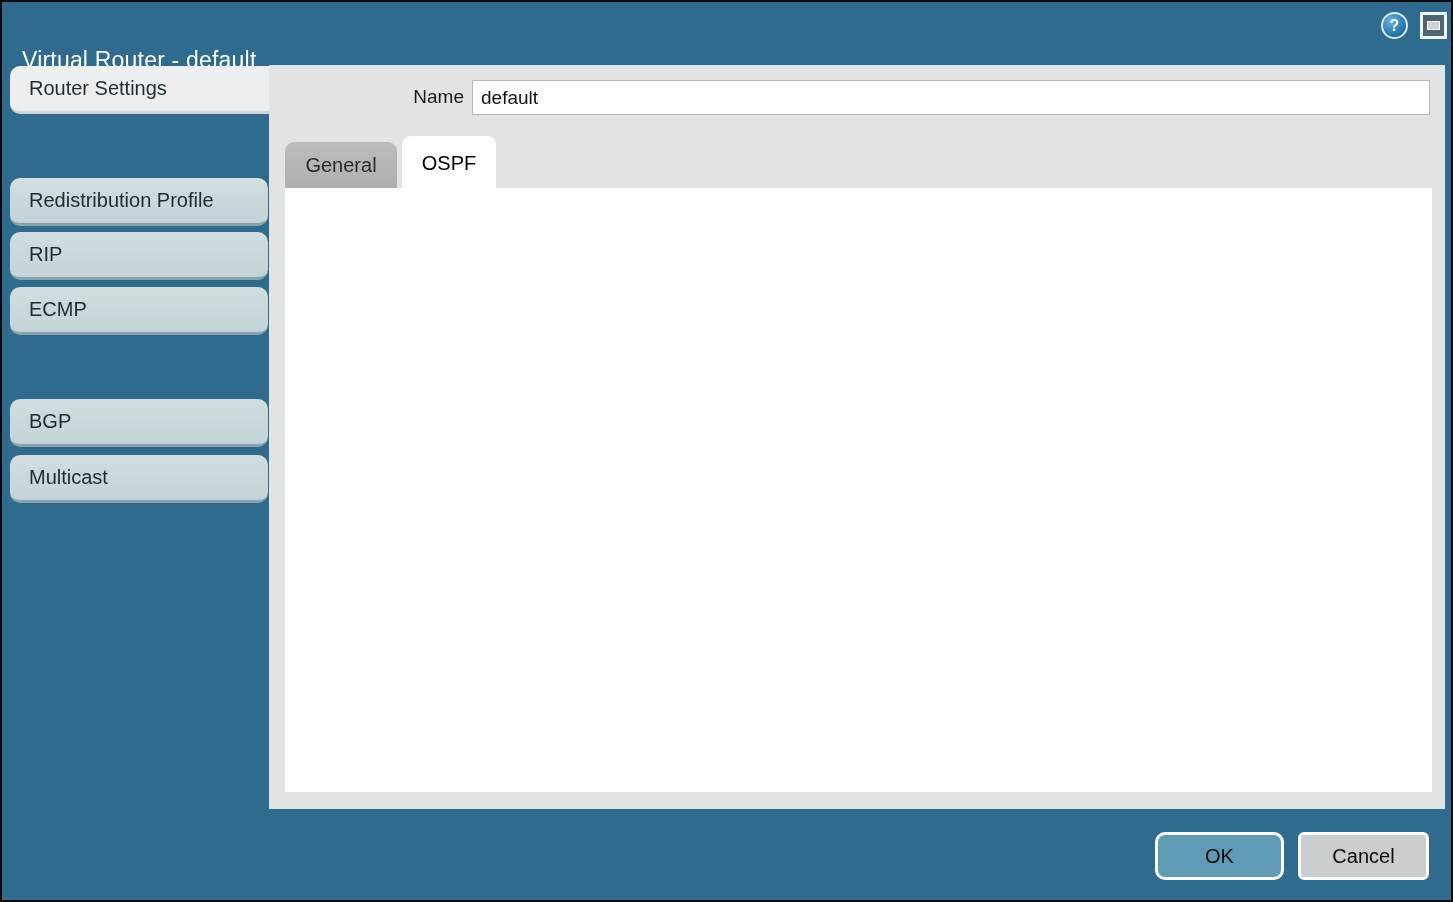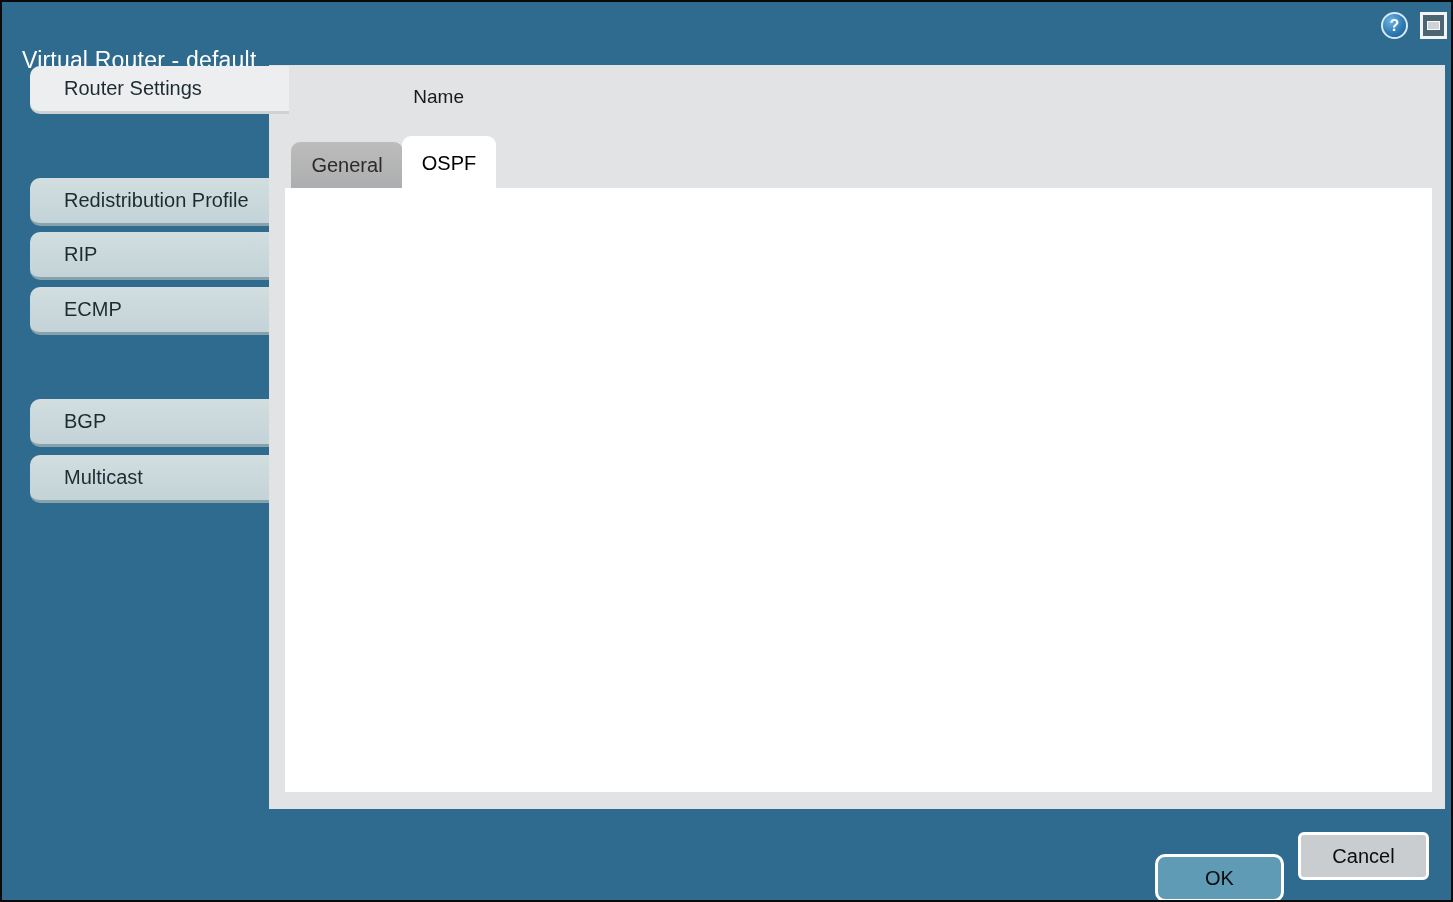--- a/index.html
+++ b/index.html
@@ -26,24 +26,24 @@
   }
   .restore-icon{
     position:absolute; left:1418px; top:10px; width:27px; height:27px;
     background:#4c6573; border:3px solid #f4f4f4;
     display:flex; align-items:center; justify-content:center; cursor:pointer;
   }
   .restore-icon .inner-rect{ width:13px; height:9px; background:#cdd3d6; border:1px solid #fafafa; }
 
   
   .side-item{
-    position:absolute; left:28px; width:258px; height:48px;
+    position:absolute; left:8px; width:258px; height:48px;
     background:linear-gradient(#d2dee0, #c3d3d7);
     border-radius:10px; border-bottom:3px solid #87a2ab;
-    display:flex; align-items:center; padding-left:34px;
+    display:flex; align-items:center; padding-left:19px;
     font-size:20px; color:#1d2c32; cursor:pointer;
   }
   .side-item.active{
     background:#eceeef; border-bottom:3px solid #cfd2d4;
     border-top-right-radius:0; border-bottom-right-radius:0;
     width:259px; z-index:3;
   }
 
   
   .main-panel{
@@ -59,21 +59,21 @@
   }
 
   
   .tab{
     position:absolute; cursor:pointer;
     display:flex; align-items:center; justify-content:center;
     border-top-left-radius:9px; border-top-right-radius:9px;
     font-size:20px;
   }
   .tab-general{
-    left:289px; top:140px; width:112px; height:46px;
+    left:283px; top:140px; width:112px; height:46px;
     background:linear-gradient(#bcbcbc,#adaeaf); color:#2b2b2b;
   }
   .tab-ecmp{
     left:400px; top:134px; width:94px; height:54px;
     background:#ffffff; color:#000; z-index:2;
   }
 
   
   .tab-content{
     position:absolute; left:283px; top:186px; width:1147px; height:604px;
@@ -166,21 +166,21 @@
   .add-label{ color:#ffffff; font-size:19px; }
   .del-label{ color:#b6bec3; font-size:19px; }
   .tool-btn.disabled{ cursor:default; }
 
   
   .btn{
     position:absolute; top:830px; height:48px; border:3px solid #ffffff; border-radius:10px;
     display:flex; align-items:center; justify-content:center;
     font-size:20px; color:#0d0d0d; cursor:pointer;
   }
-  .btn-ok{ left:1153px; width:129px; background:#609bb5;margin-top:22px; }
+  .btn-ok{ left:1153px; width:129px; background:#609bb5; }
   .btn-cancel{ left:1296px; width:131px; background:#c9cdd0;border-radius:6px; }
 </style>
 </head>
 <body>
 
 <div class="window">
 
   <div class="titlebar-text">Virtual Router - default</div>
   <div class="help-icon">
     <span>?</span>
@@ -204,20 +204,21 @@
   <div class="side-item" style="top:397px">
       <span>BGP</span>
     </div>
   <div class="side-item" style="top:453px">
       <span>Multicast</span>
     </div>
 
   <div class="main-panel"></div>
 
   <div class="name-label">Name</div>
+  <input class="name-input" type="text" value="default" style="">
 
   <div class="tab tab-general">
     <span>General</span>
   </div>
   <div class="tab tab-ecmp">
     <span>OSPF</span>
   </div>
 
   <div class="tab-content"></div>
 

